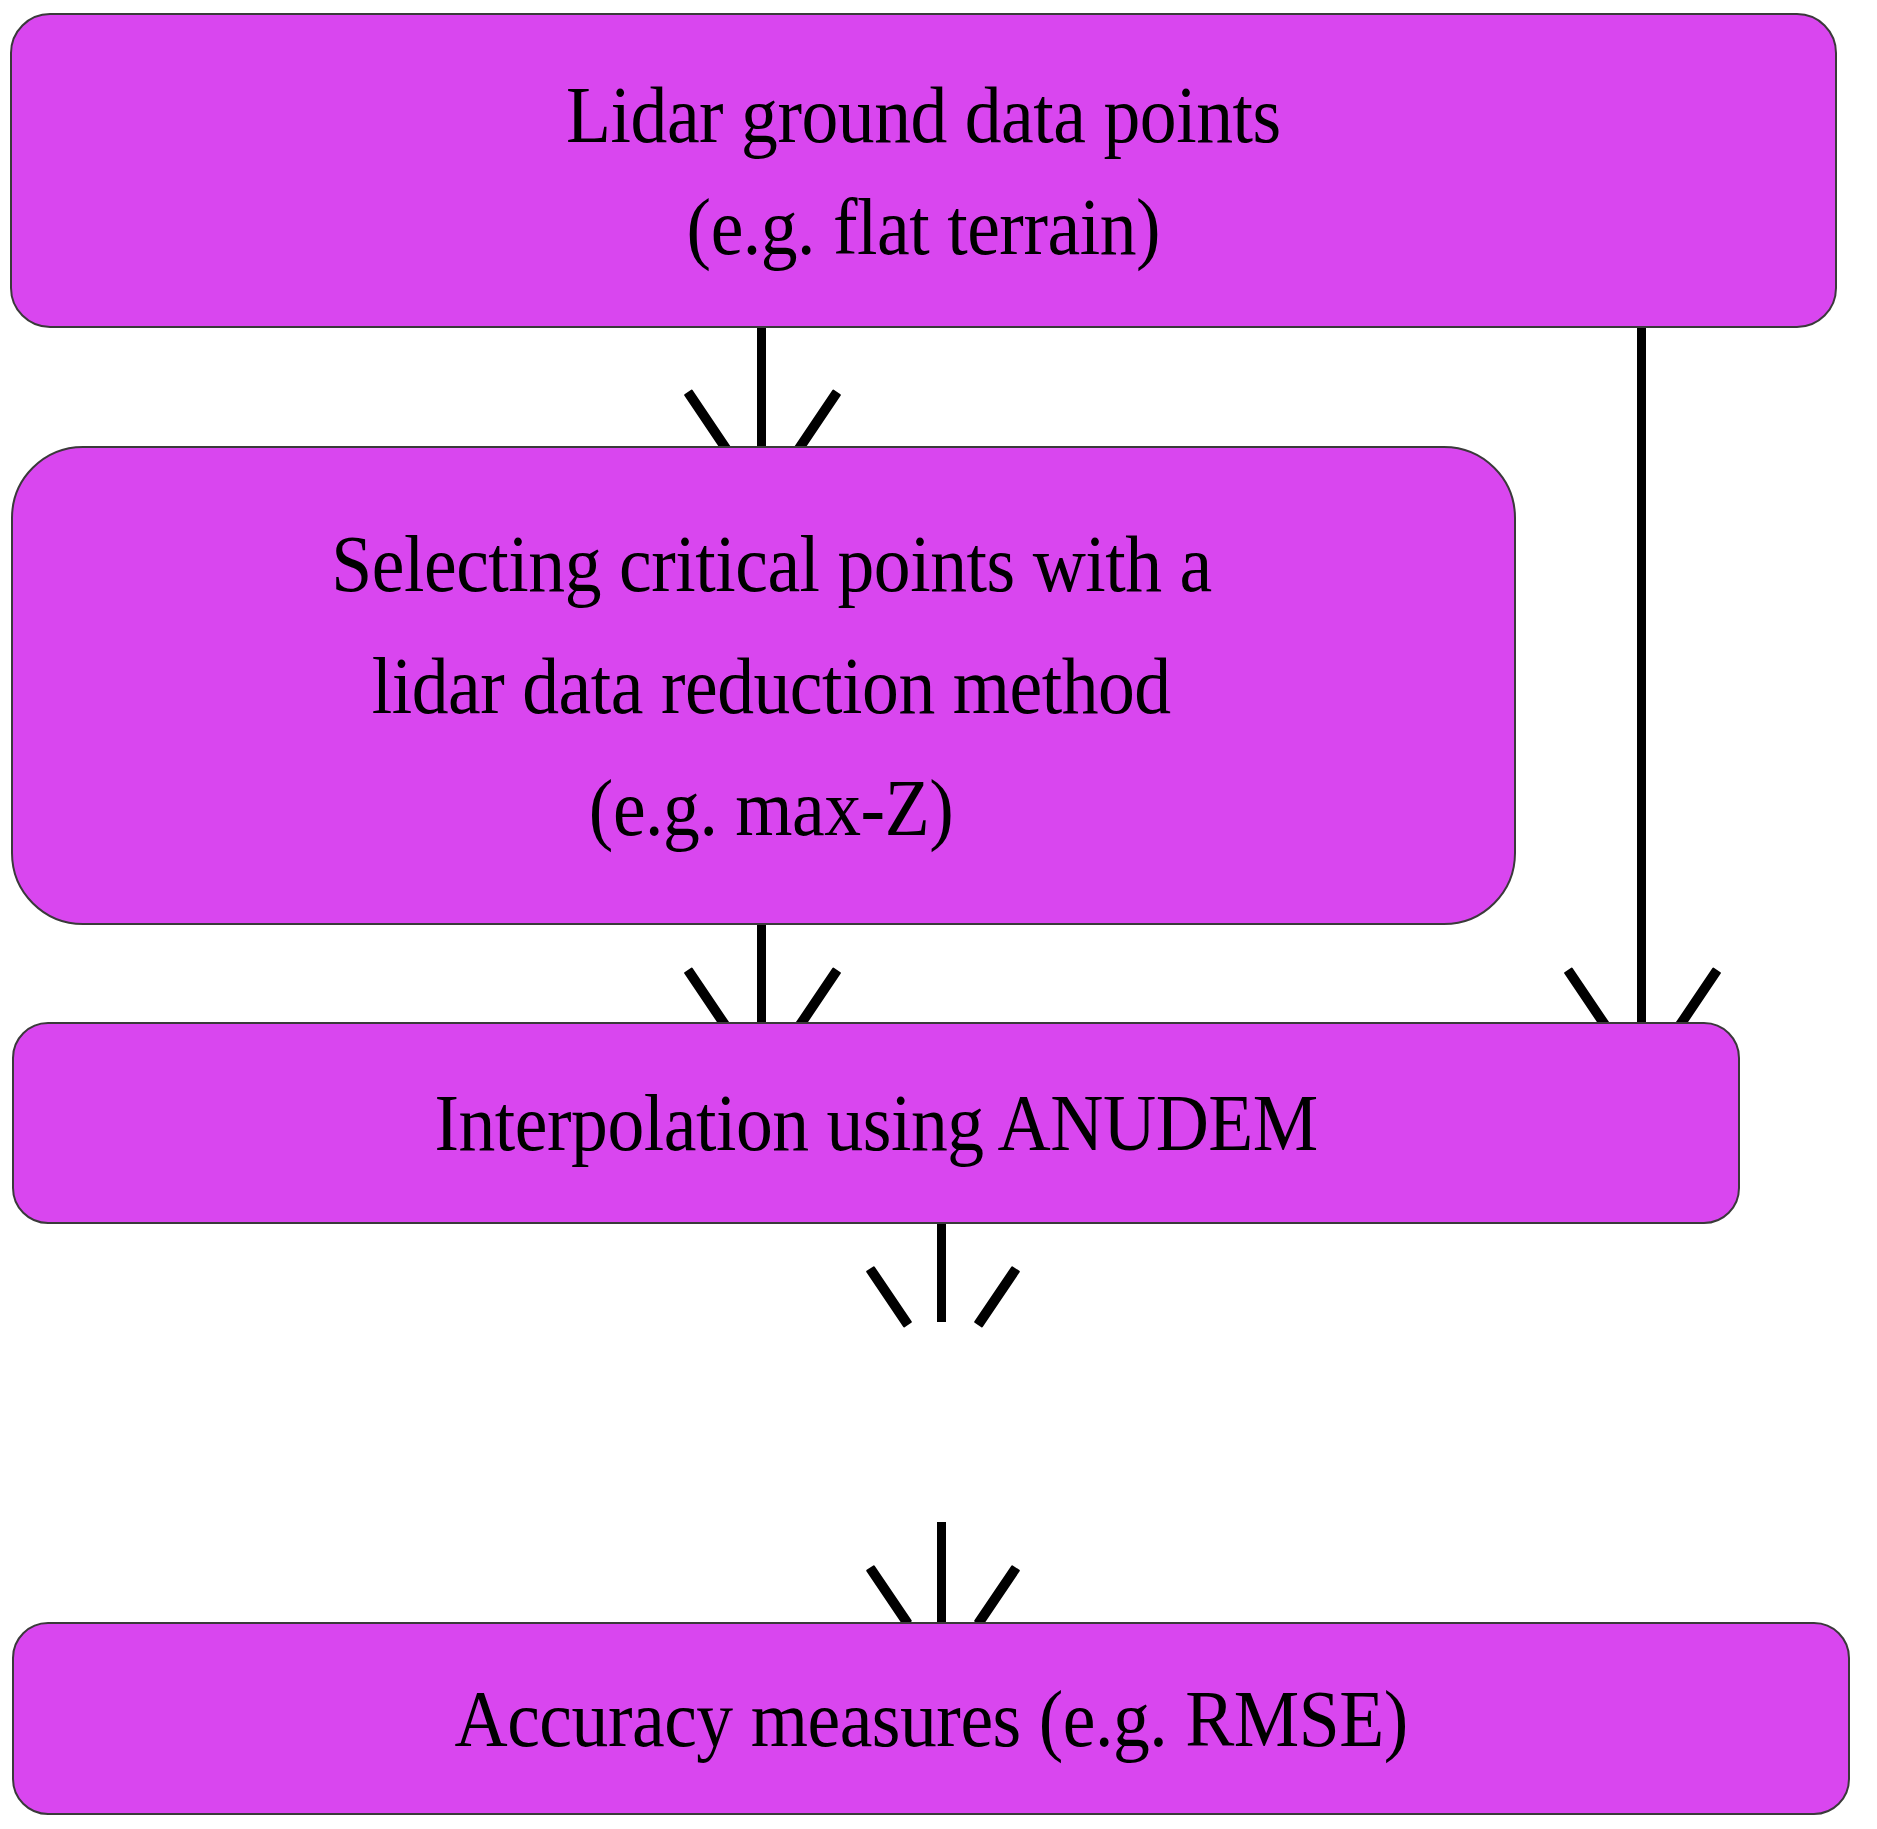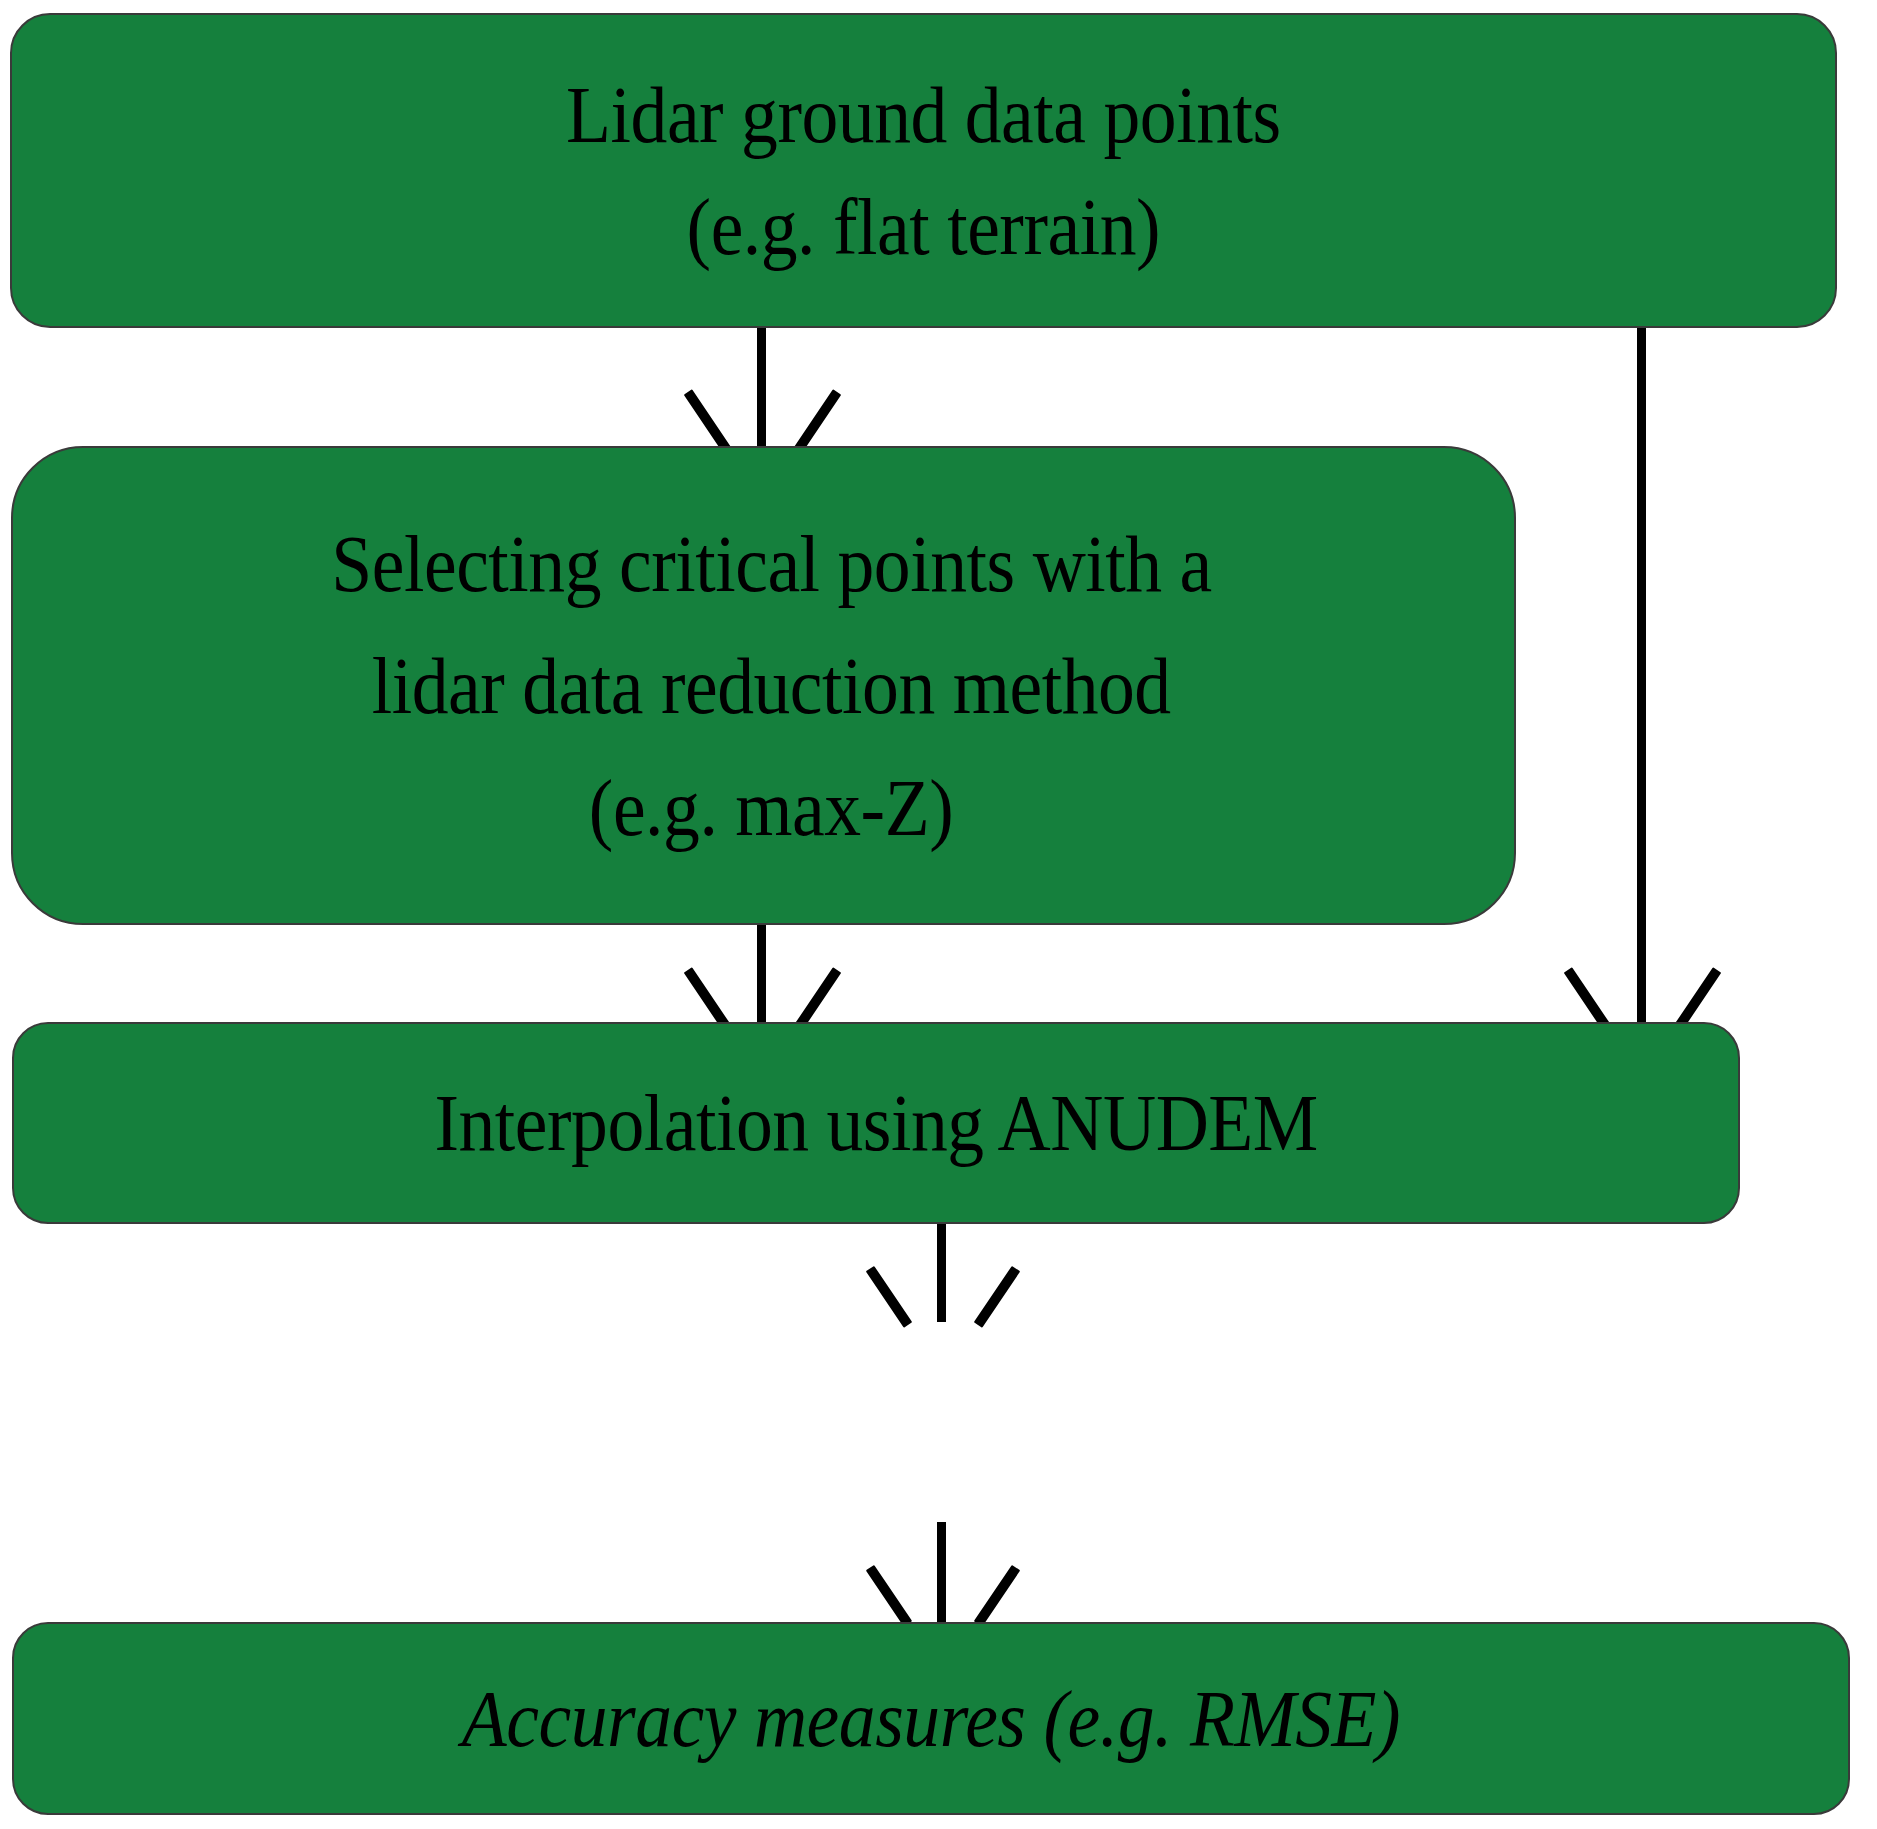--- a/index.html
+++ b/index.html
@@ -12,21 +12,21 @@
     position: relative;
     width: 1877px;
     height: 1829px;
     background: #ffffff;
     overflow: hidden;
     font-family: "Liberation Serif", "DejaVu Serif", serif;
   }
   .flow-box {
     position: absolute;
     box-sizing: border-box;
-    background: #15803d;
+    background: #d946ef;
     border: 2px solid #3a3a3a;
     display: flex;
     flex-direction: column;
     align-items: center;
     justify-content: center;
     text-align: center;
     color: #000000;
     z-index: 2;
   }
   .flow-box .line {
@@ -65,21 +65,20 @@
     left: 12px;  top: 1320px;
     width: 1838px; height: 202px;
     border-radius: 36px;
   }
   #box-dem-resolution .line { font-size: 80px; line-height: 96px; }
 
   #box-accuracy {
     left: 12px;  top: 1622px;
     width: 1838px; height: 193px;
     border-radius: 36px;
-    font-style: italic;
   }
   #box-accuracy .line { font-size: 80px; line-height: 96px; }
 
   
   .connector {
     position: absolute;
     z-index: 1;
     overflow: visible;
   }
   .conn-stem {

